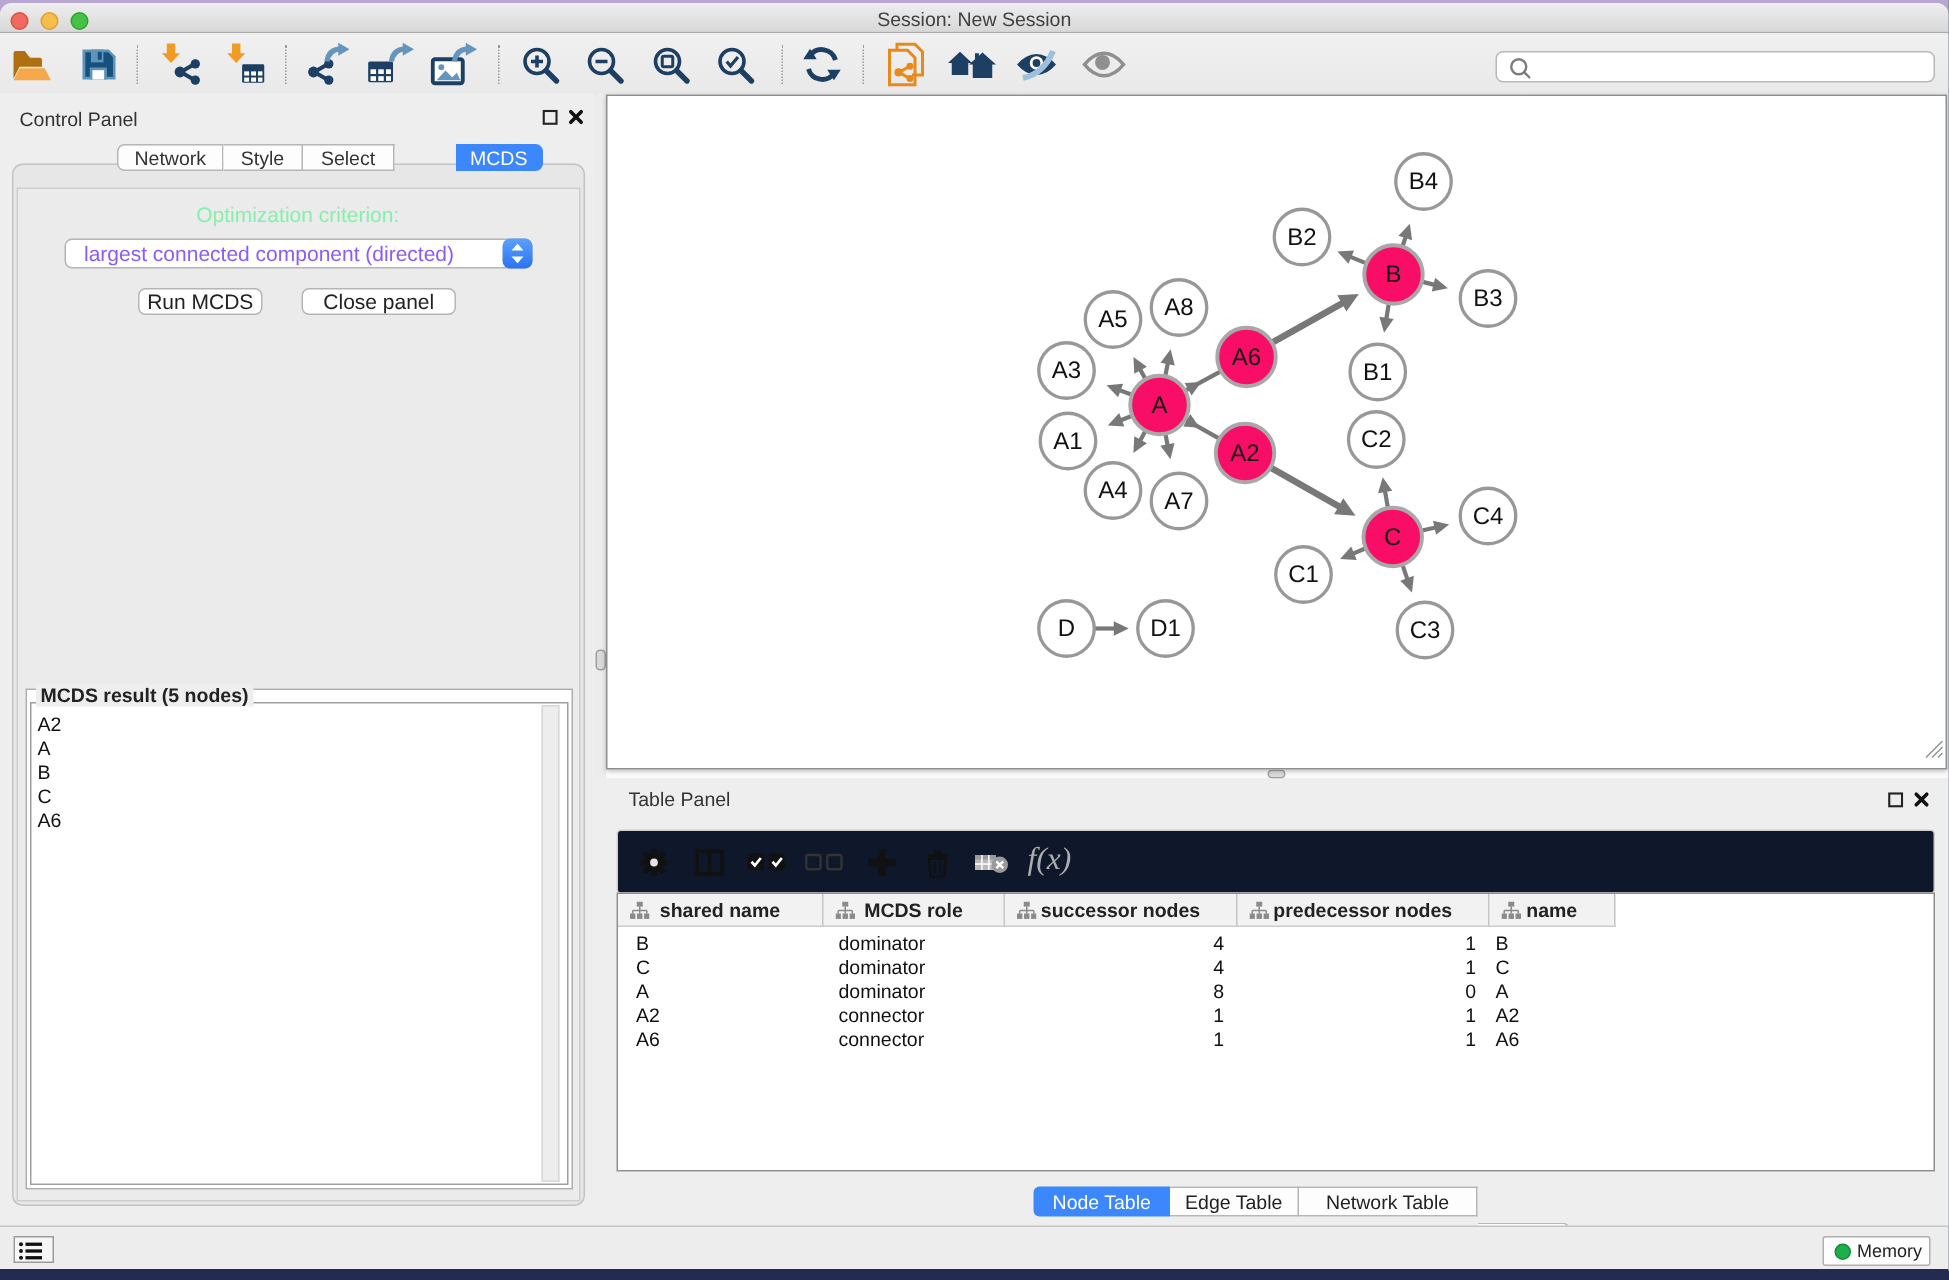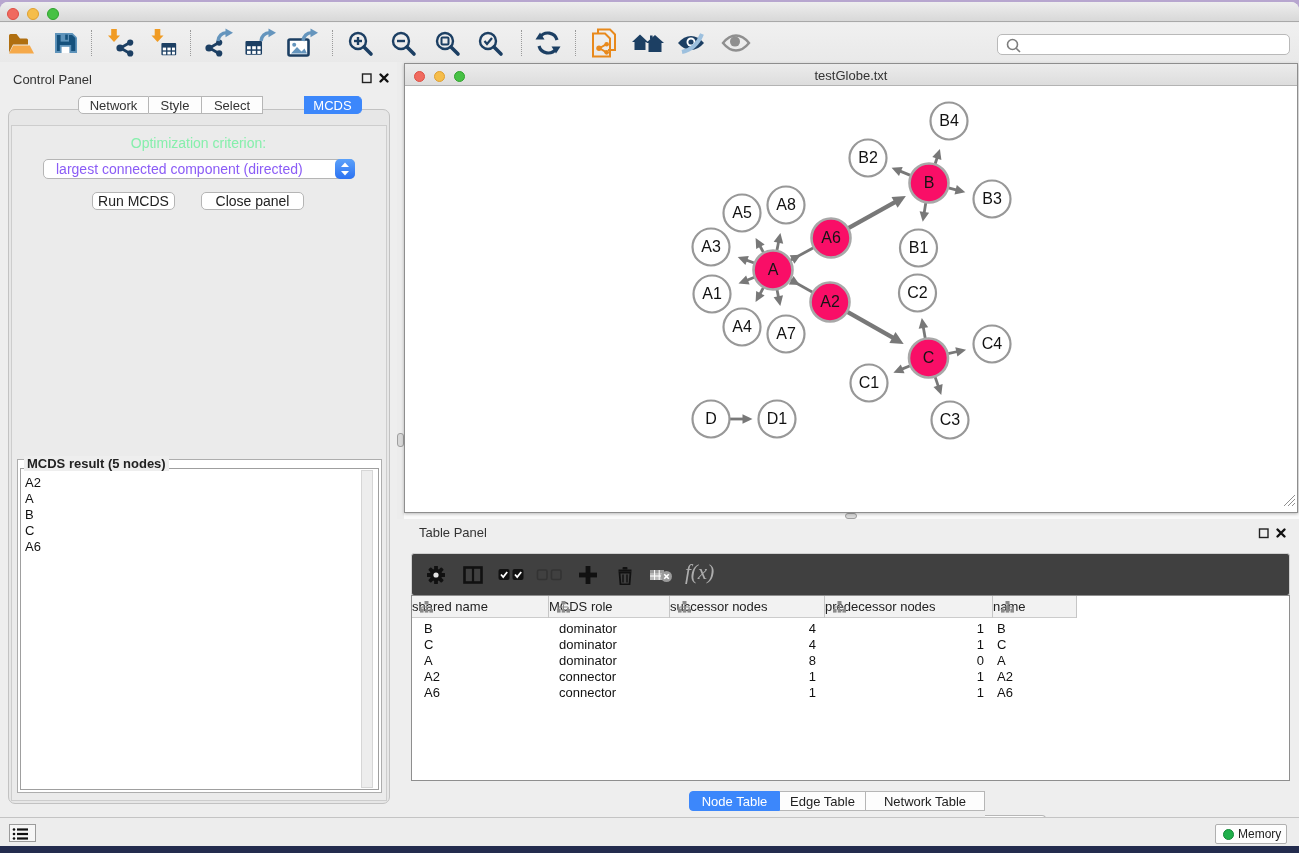--- a/index.html
+++ b/index.html
@@ -59,28 +59,28 @@
 .nettitle { position:absolute; left:0; top:0; width:100%; height:22px;
   background:linear-gradient(#ececec,#dddddd); border-bottom:1px solid #b3b3b3; }
 .nettitle .tl { position:absolute; top:7px; width:11px; height:11px; border-radius:50%; }
 .nettitle .t { position:absolute; top:4px; width:100%; text-align:center; font-size:13px; color:#333; }
 .graph { position:absolute; left:0; top:22px; }
 .grip { position:absolute; right:1px; bottom:1px; }
 
 .tpanel { position:absolute; left:397px; top:519px; width:902px; height:298px; background:#eeeeee; }
 .tptitle { position:absolute; left:419px; top:525px; font-size:13px; color:#333; }
 .tpicons { position:absolute; left:1254px; top:526px; }
-.ttoolbar { position:absolute; left:411px; top:553px; width:879px; height:43px; background:#404040;
+.ttoolbar { position:absolute; left:411px; top:553px; width:879px; height:43px; background:#0f172a;
   border:1px solid #cfcfcf; border-radius:3px; }
 .ttable { position:absolute; left:411px; top:595px; width:879px; height:186px; background:#fff;
   border:1px solid #8e8e8e; }
 .thead { position:absolute; left:0; top:0; width:665px; height:22px; background:#f2f2f2;
   border-bottom:1px solid #cccccc; }
 .thcell { position:absolute; top:0; height:22px; border-right:1px solid #c6c6c6; font-size:13px;
-  color:#222; line-height:22px; }
+  color:#222; text-align:center; line-height:22px;font-weight:bold; }
 .trow { position:absolute; font-size:13px; color:#111; height:16px; line-height:16px; }
 .btabs { position:absolute; left:671px; top:791px; height:20px; display:flex;padding-left:18px; }
 .btab { height:20px; line-height:19px; font-size:13px; color:#222; background:#fdfdfd;
   border:1px solid #b6b6b6; border-left:none; text-align:center; }
 .btab.first { border-left:1px solid #3c87fb; border-radius:4px 0 0 4px; }
 .btab.sel { background:#3c87fb; color:#fff; border-color:#3c87fb; }
 .btab.last { border-radius:0 4px 4px 0; }
 
 .statusbar { position:absolute; left:0; top:817px; width:1299px; height:29px; background:#ededed;
   border-top:1px solid #c4c4c4; }
@@ -92,20 +92,21 @@
   border:1px solid #128a38; vertical-align:-2px; margin:0 4px 0 7px; }
 </style>
 </head>
 <body>
 <div class="deskstrip-top"></div>
 <div class="mainwin">
   <div class="titlebar">
     <div class="tl" style="left:7px;background:#f06a5f;border:0.5px solid #dd4f44;"></div>
     <div class="tl" style="left:27px;background:#f5bd4a;border:0.5px solid #e0a030;"></div>
     <div class="tl" style="left:47px;background:#47c145;border:0.5px solid #2fa32e;"></div>
+    <div class="wintitle">Session: New Session</div>
   </div>
   <div class="toolbar">
       <svg class="tbi" style="left:7px;top:9px" width="28" height="22" viewBox="0 0 28 22">
         <path d="M2 20.5 L2 3.5 Q2 2 3.5 2 L9.5 2 L13 6.5 L19.5 6.5 Q21 6.5 21 8 L21 12.5 L6 12.5 Z" fill="#b06f10"></path>
         <path d="M6.2 13.5 L22.8 13.5 L27 21.5 L2 21.5 Z" fill="#f5a94a"></path>
       </svg>
       <svg class="tbi" style="left:54px;top:9px" width="24" height="22" viewBox="0 0 24 22">
         <path d="M1 1 h17.5 l4.5 4.5 V21 H1 z" fill="#5e93ba"></path>
         <path d="M2.9 2.9 h15.2 l3.2 3.2 V19.1 H2.9 z" fill="#15517c"></path>
         <rect x="6.6" y="1" width="8.4" height="8.6" fill="#5e93ba"></rect>
@@ -295,26 +296,20 @@
       <div class="mi">A6</div>
     <div class="mscroll"></div>
   </div>
 </div>
 <div class="fslabel">MCDS result (5 nodes)</div>
 <div class="vscroll"></div>
 <div class="vthumb"></div>
 <div class="hscroll"></div>
 <div class="hthumb"></div>
 <div class="netwin">
-  <div class="nettitle">
-    <div class="tl" style="left:9px;background:#f06a5f;border:0.5px solid #dd4f44;"></div>
-    <div class="tl" style="left:29px;background:#f5bd4a;border:0.5px solid #e0a030;"></div>
-    <div class="tl" style="left:49px;background:#47c145;border:0.5px solid #2fa32e;"></div>
-    <div class="t">testGlobe.txt</div>
-  </div>
   <svg class="graph" width="894" height="428" viewBox="0 0 894 428" font-family="Liberation Sans, sans-serif">
       <line x1="349.4" y1="191.3" x2="341.4" y2="194.5" stroke="#787878" stroke-width="2.8"></line>
       <polygon points="333.5,197.6 341.1,189.4 344.6,198.4" fill="#787878"></polygon>
       <line x1="349.2" y1="177.0" x2="340.7" y2="173.9" stroke="#787878" stroke-width="2.8"></line>
       <polygon points="332.7,170.9 343.8,169.9 340.4,178.9" fill="#787878"></polygon>
       <line x1="358.4" y1="201.6" x2="354.7" y2="208.5" stroke="#787878" stroke-width="2.8"></line>
       <polygon points="350.6,216.0 351.2,204.9 359.6,209.5" fill="#787878"></polygon>
       <line x1="358.4" y1="166.4" x2="354.7" y2="159.5" stroke="#787878" stroke-width="2.8"></line>
       <polygon points="350.6,152.0 359.6,158.5 351.2,163.1" fill="#787878"></polygon>
       <line x1="372.0" y1="203.6" x2="373.6" y2="211.7" stroke="#787878" stroke-width="2.8"></line>

